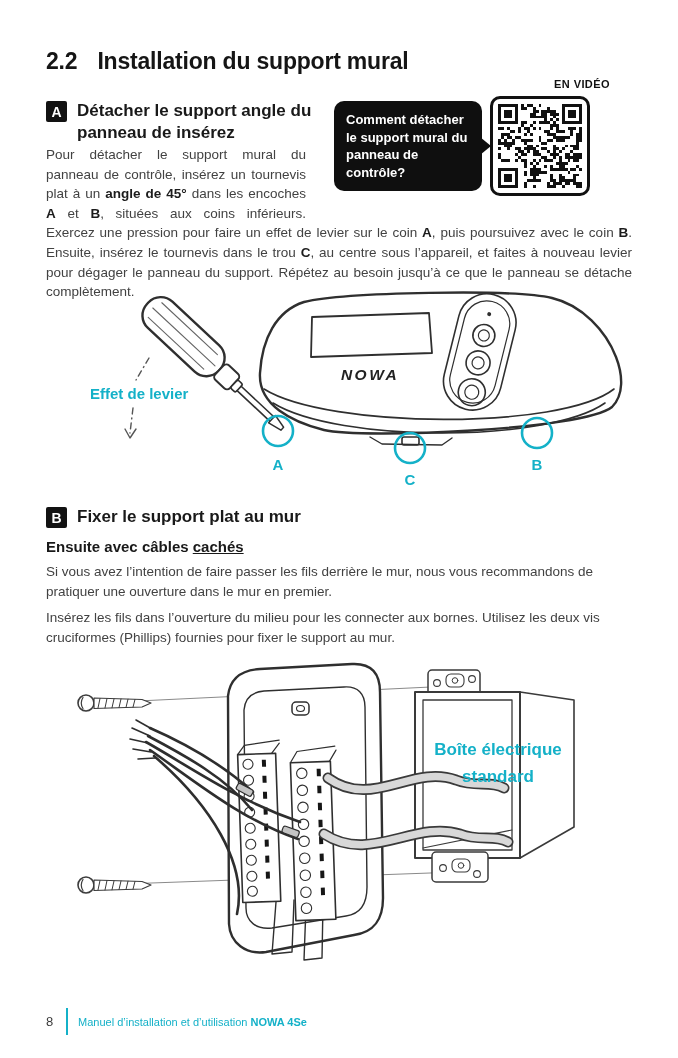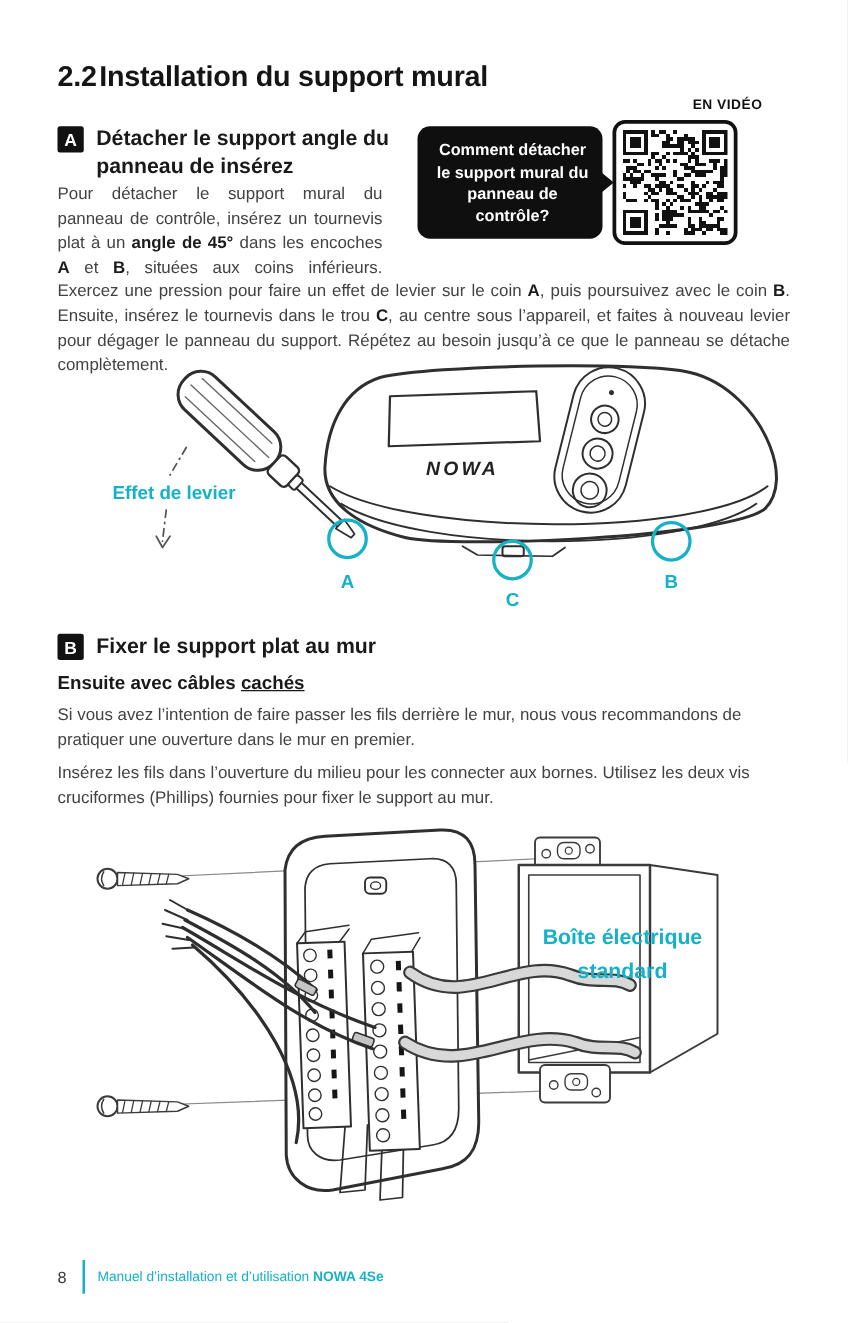--- a/index.html
+++ b/index.html
@@ -7,21 +7,21 @@
   body { font-family:"Liberation Sans", sans-serif; }
   .page {
     position:relative; width:678px; height:1058px; margin:0 auto;
     background:#ffffff; overflow:hidden; color:#414141;
   }
   .abs { position:absolute; }
   .b { font-weight:700; color:#1c1c1c; }
   .u { text-decoration:underline;text-align:right; }
 
   
-  .title-row { display:flex; gap:2px; align-items:baseline; color:#151515; }
+  .title-row { display:flex; gap:20px; align-items:baseline; color:#151515; }
   .title-num, .title-text { font-size:23px; font-weight:700; letter-spacing:-0.2px; }
 
   
   .sec-row { display:flex; align-items:flex-start; }
   .badge {
     width:21px; height:21px; background:#121212; color:#fff; border-radius:2px;
     font-size:14px; font-weight:700; display:flex; align-items:center; justify-content:center;
     margin-top:1px; flex:none;
   }
   .sec-heading { margin-left:10px; font-size:17px; font-weight:700; color:#191919; line-height:1.27; }
@@ -33,21 +33,21 @@
   
   .video-callout { float:right; width:298px; margin:-67px 0 16px 28px; position:relative; }
   .video-label {
     width:100px; margin-left:auto; text-align:center;
     font-size:11px; font-weight:700; letter-spacing:0.4px; color:#111; height:15px;
   }
   .video-row { display:flex; margin-top:3px; }
   .bubble {
     position:relative; background:#0f0f0f; color:#fff; border-radius:10px;
     width:148px; padding:10px 8px 10px 12px; font-size:13px; font-weight:700;
-    line-height:17.6px; height:fit-content; margin-top:5px;text-align:center;
+    line-height:17.6px; height:fit-content; margin-top:5px;
   }
   .bubble-tail {
     position:absolute; right:-9px; top:36px; width:0; height:0;
     border-top:9px solid transparent; border-bottom:9px solid transparent;
     border-left:11px solid #0f0f0f;
   }
   .qr-box {
     width:100px; height:100px; flex:none; margin-left:8px;
     border:3px solid #111; border-radius:10px; background:#fff;
     display:flex; align-items:center; justify-content:center;

